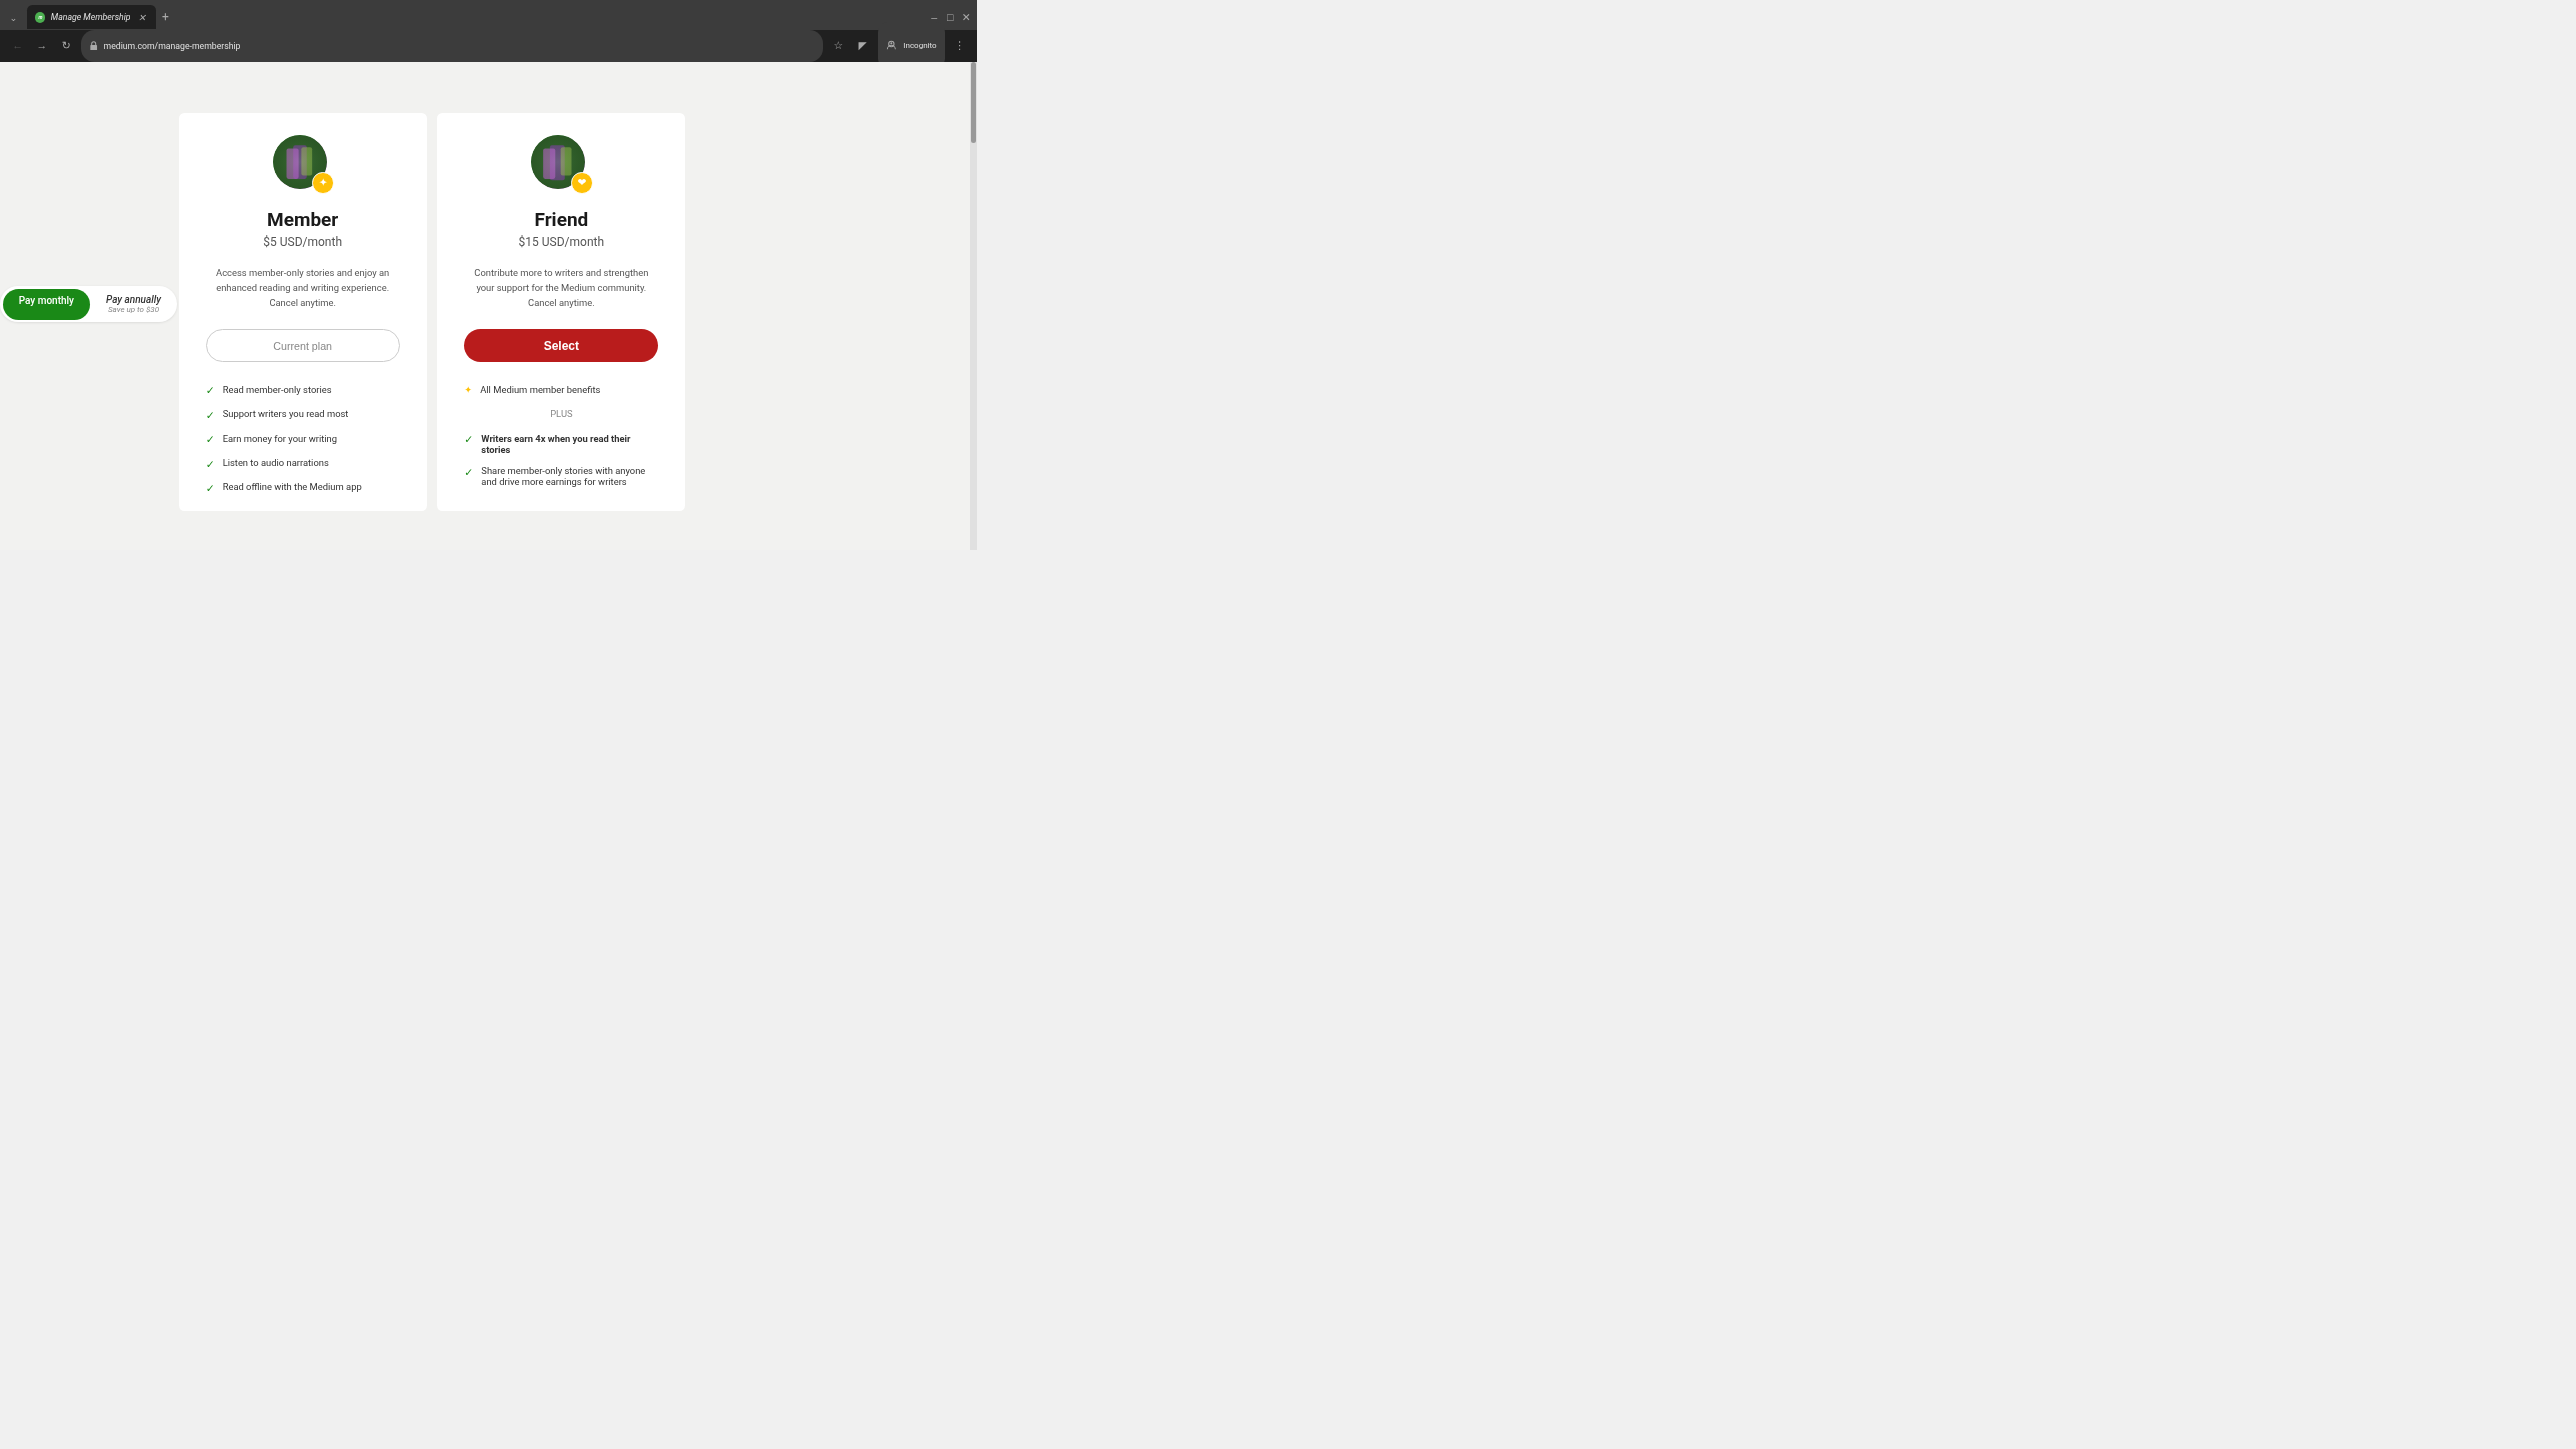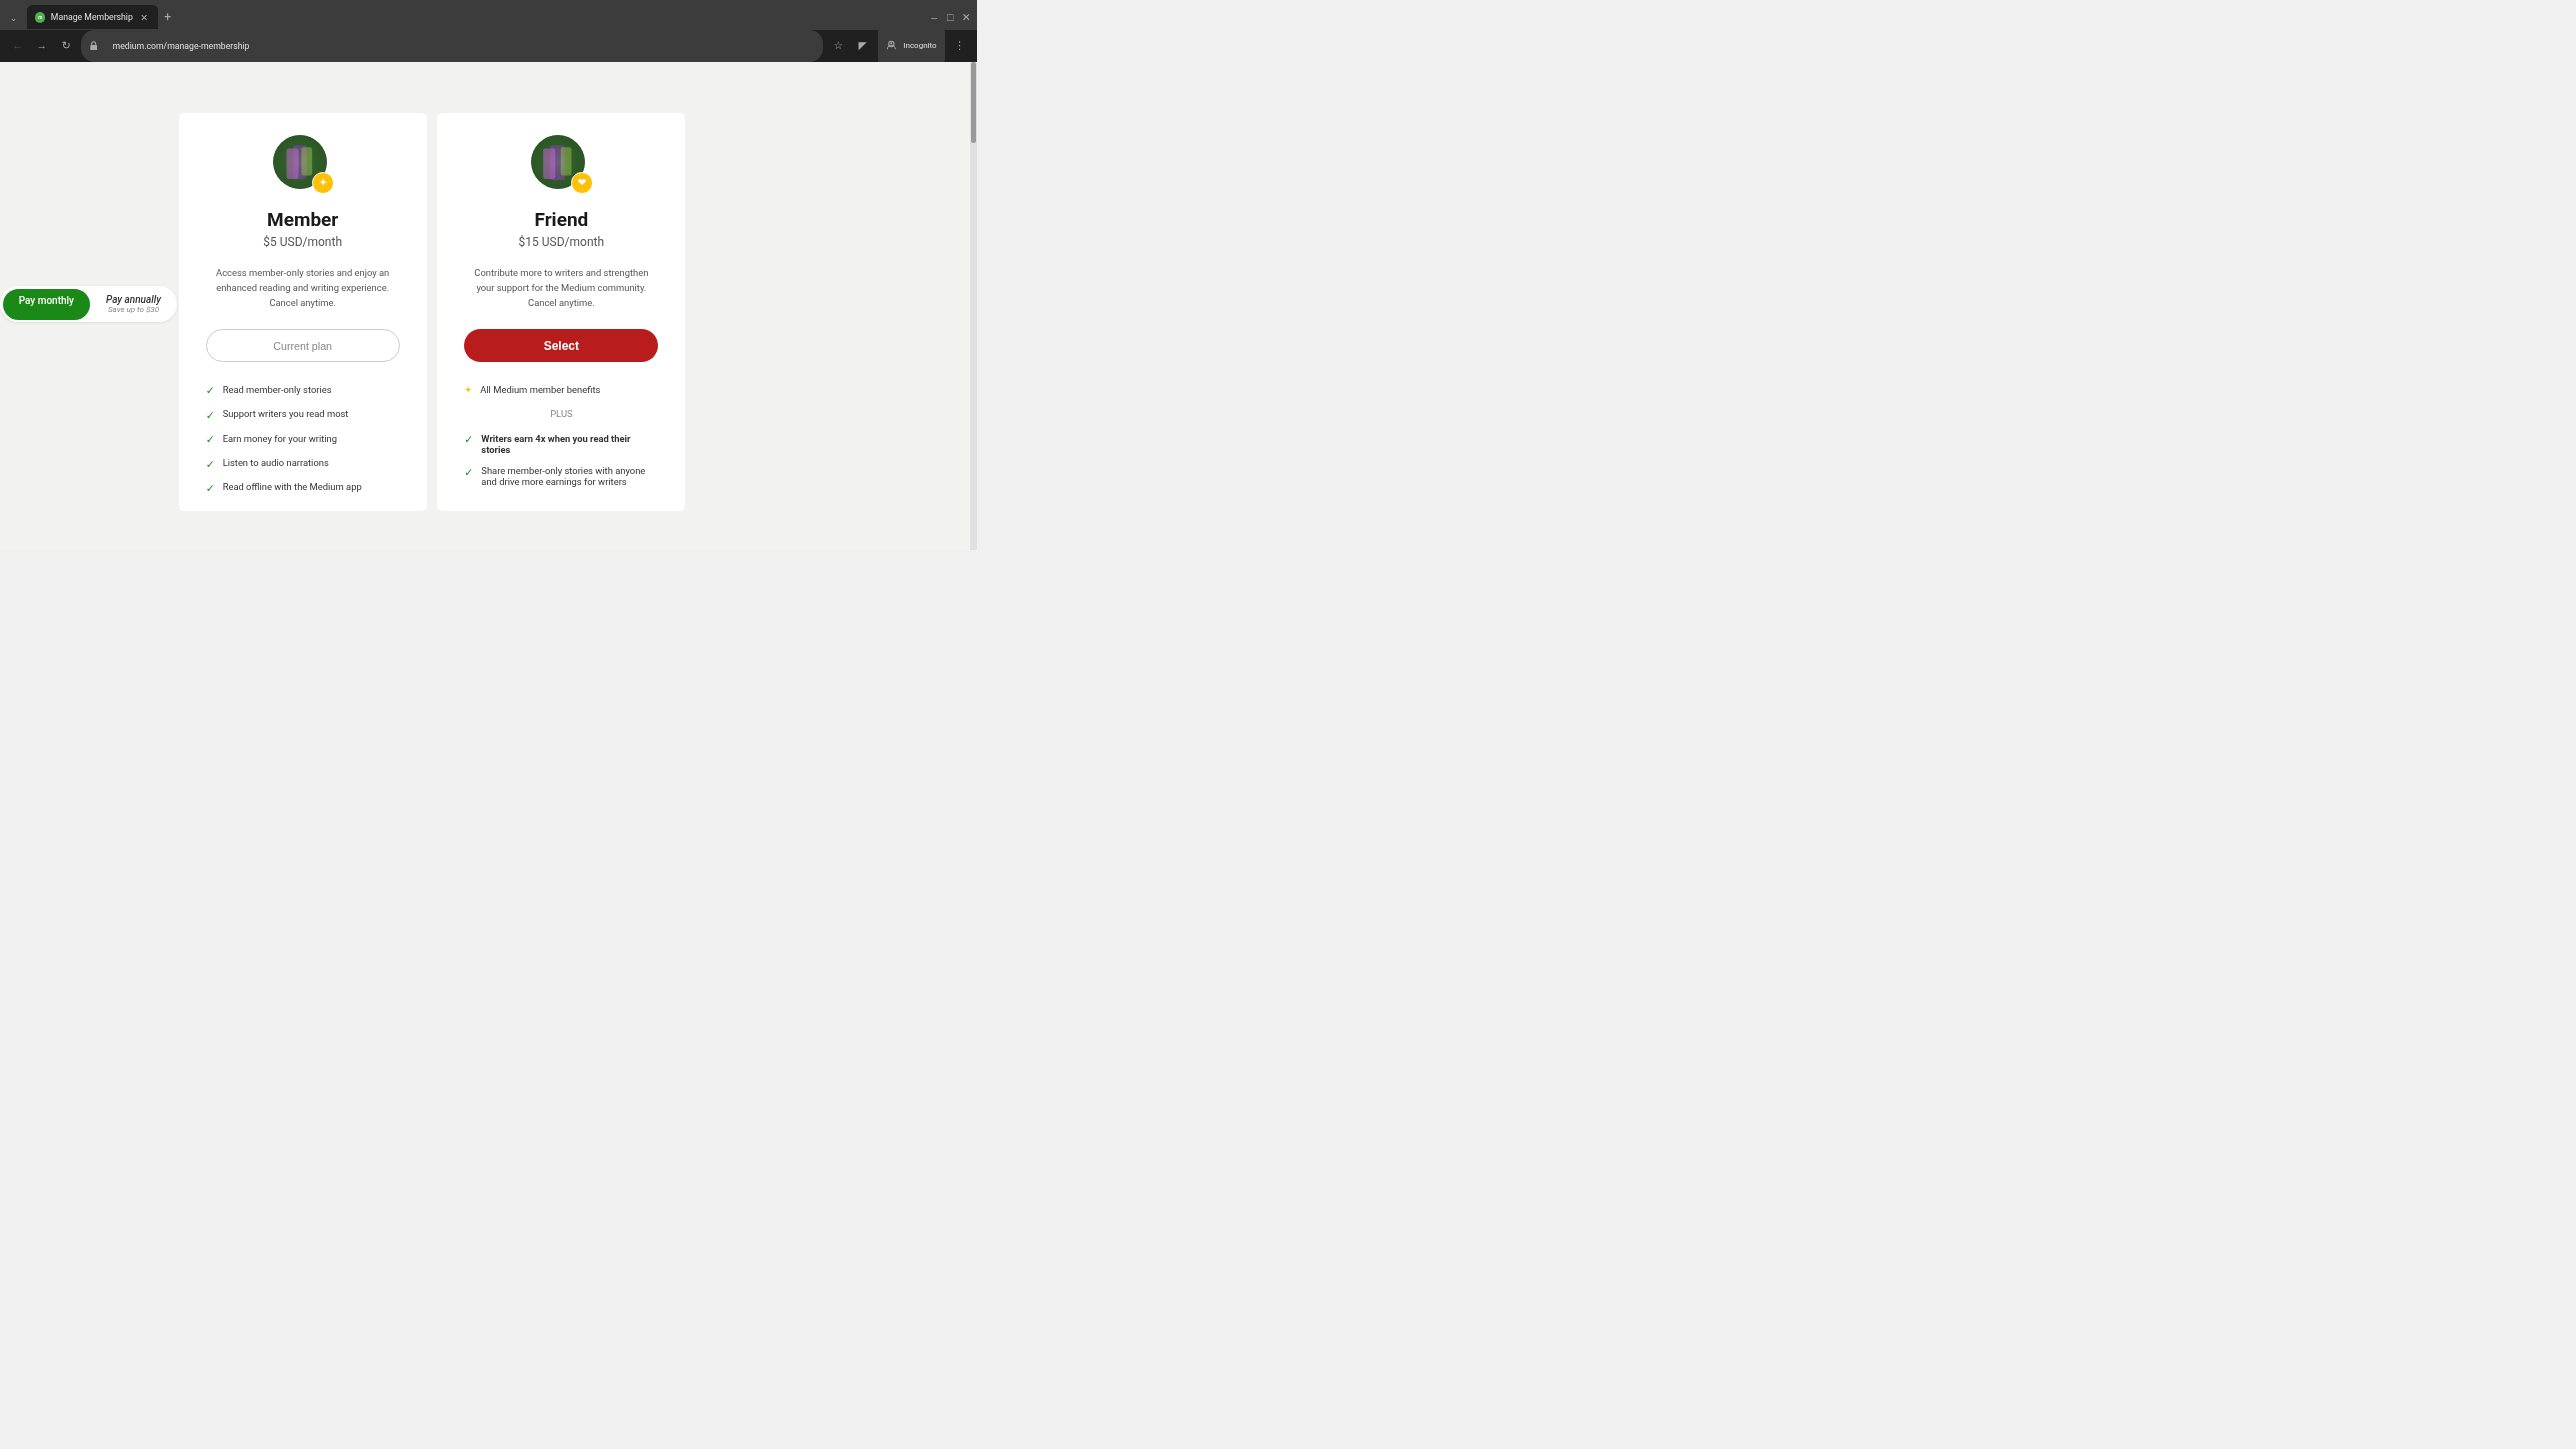--- a/index.html
+++ b/index.html
@@ -48,20 +48,21 @@
     .tab {
       display: flex;
       align-items: center;
       background: #202020;
       border-radius: 5.4px 5.4px 0 0;
       padding: 0 8px;
       height: 24px;
       gap: 5.4px;
       min-width: 107px;
       max-width: 161px;
+      font-style: italic;
     }
 
     .tab-favicon {
       width: 10.7px;
       height: 10.7px;
       background: #4caf50;
       border-radius: 50%;
       display: flex;
       align-items: center;
       justify-content: center;
@@ -143,21 +144,21 @@
     }
     .nav-btn.disabled { color: #555; cursor: default; }
 
     .address-bar {
       flex: 1;
       background: #3c3c3c;
       border-radius: 13.4px;
       display: flex;
       align-items: center;
       padding: 16px 8px;
-      gap: 14px;
+      gap: 5px;
       height: 21.5px;
     }
 
     .address-text {
       color: #e0e0e0;
       font-size: 8.7px;
       flex: 1;
     }
 
     .address-bar-right {

